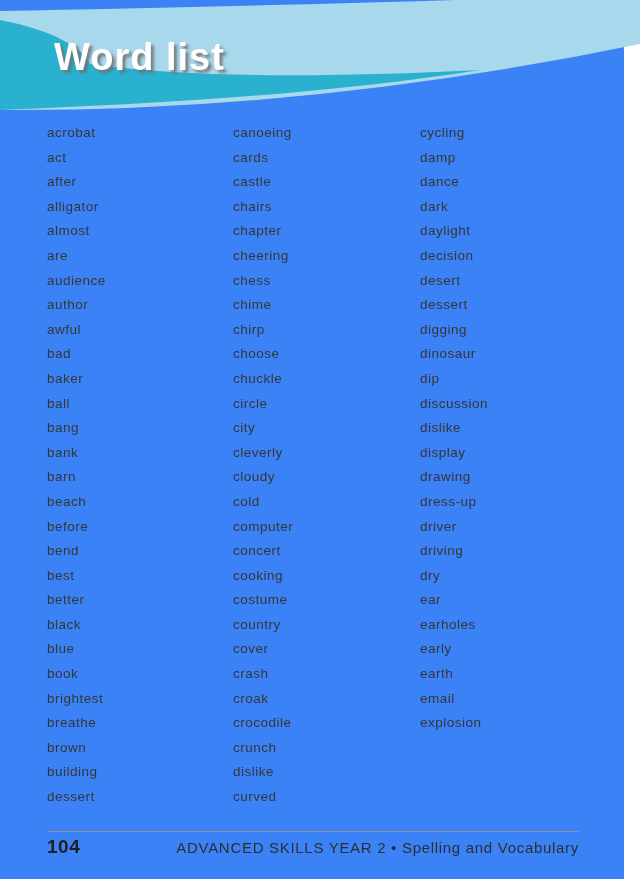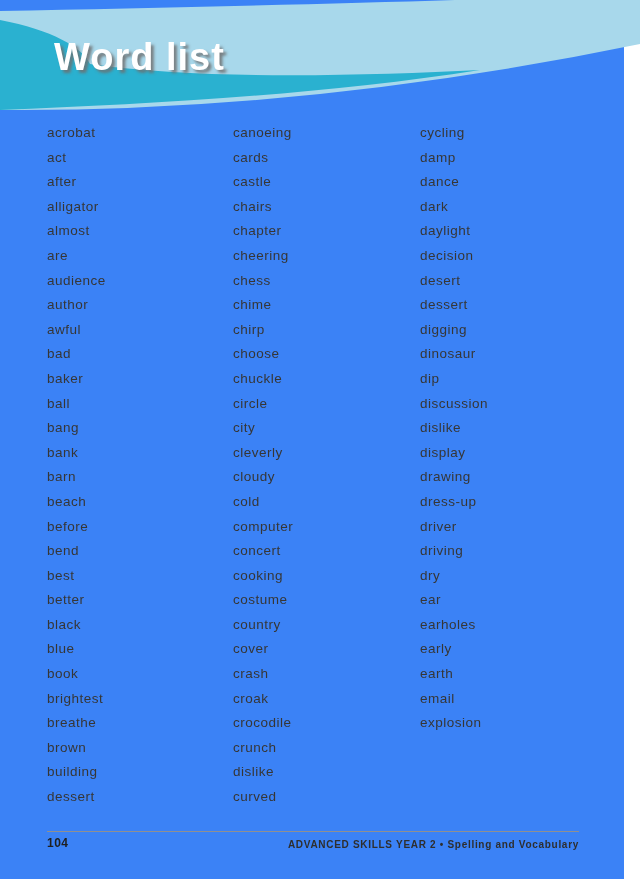--- a/index.html
+++ b/index.html
@@ -60,28 +60,28 @@
     height: 1px;
     background: #909090;
   }
   .footer-row {
     display: flex;
     justify-content: space-between;
     align-items: flex-start;
     padding-top: 4px;
   }
   .pagenum {
-    font-size: 12px;
+    font-size: 19px;
     font-weight: bold;
     letter-spacing: 0.5px;
     color: #1f1f1f;
   }
   .credit {
-    font-size: 10px;
-    font-weight: bold;
+    font-size: 15px;
+    font-weight: normal;
     letter-spacing: 0.7px;
     color: #2e2e2e;
     padding-top: 3px;
   }
 </style>
 </head>
 <body>
 
 <div class="page">
 

